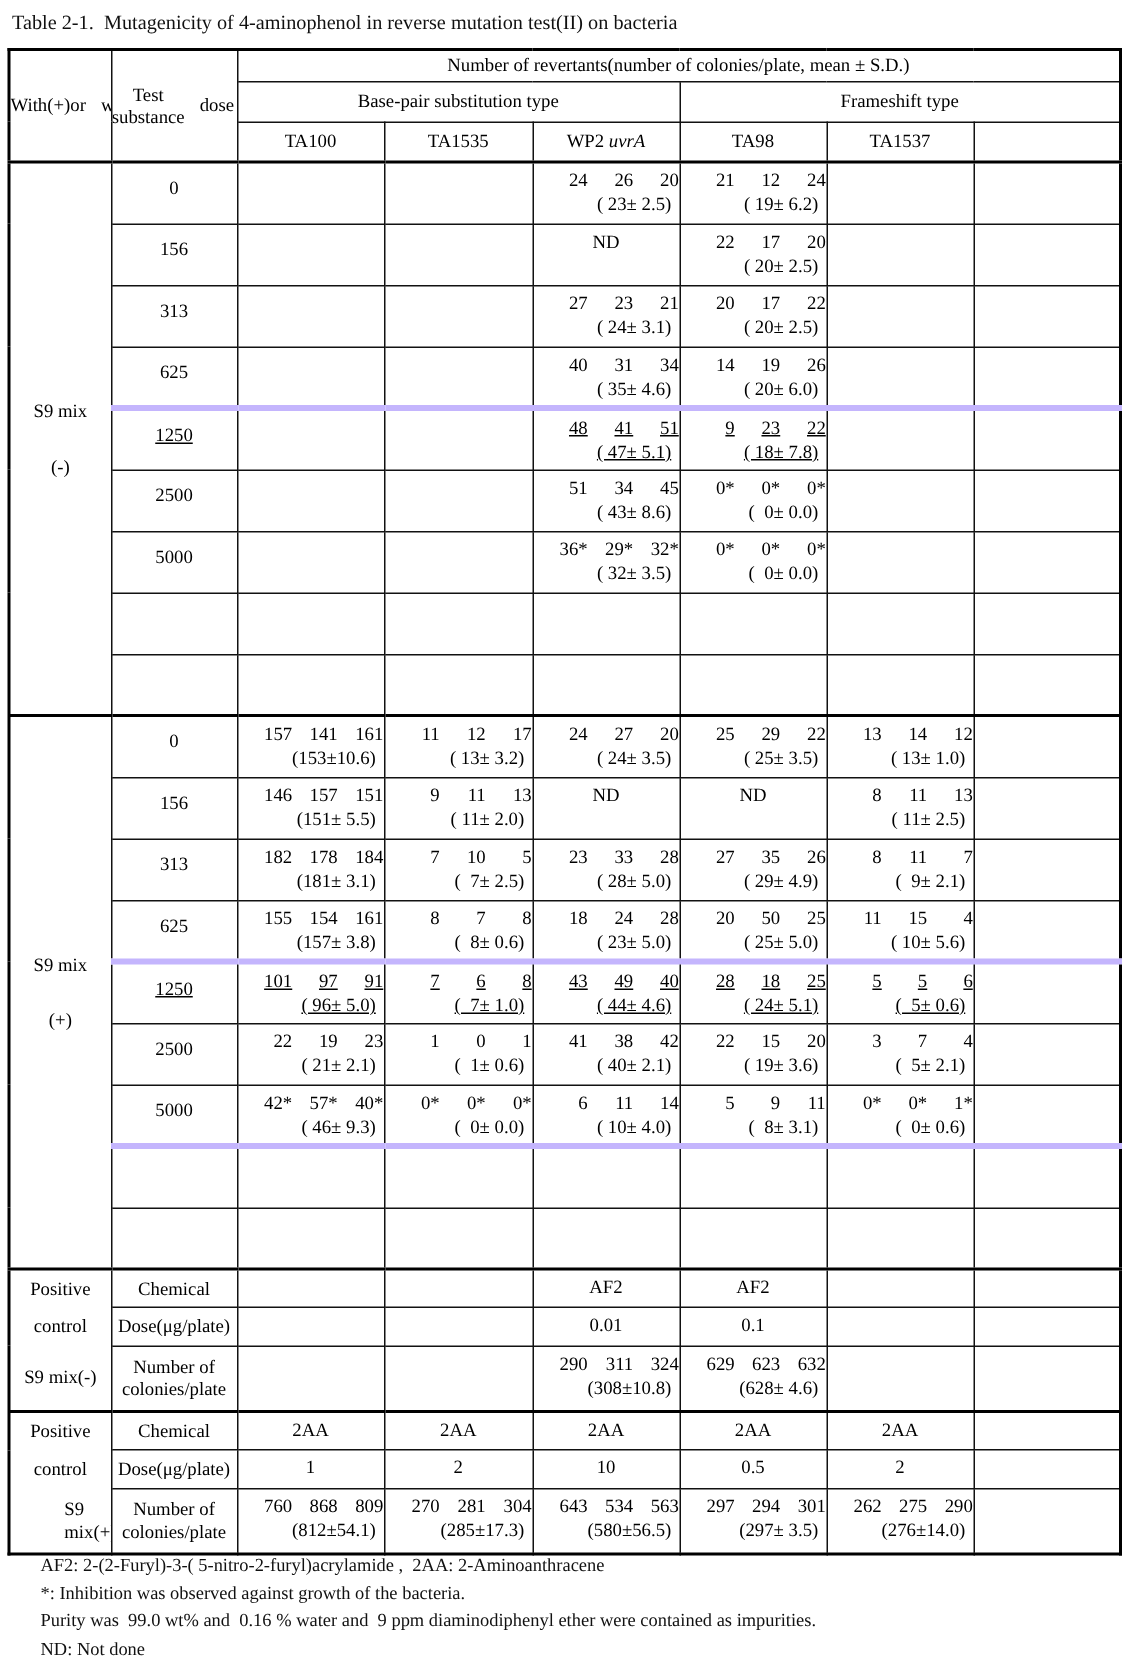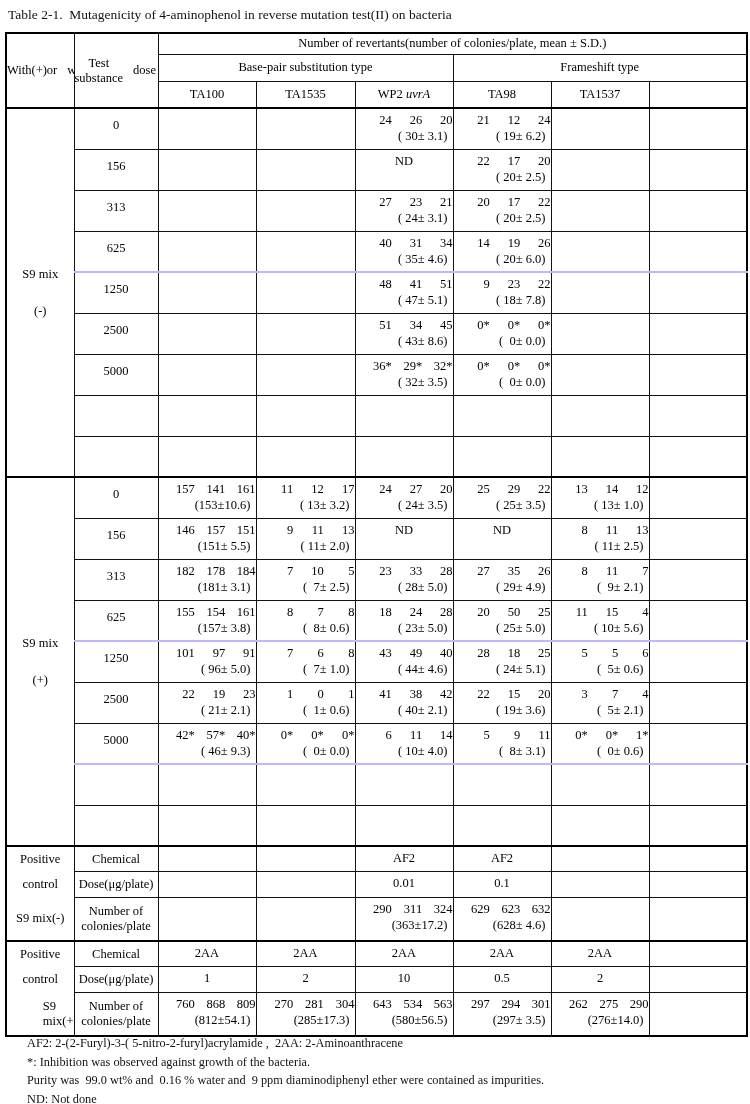--- a/index.html
+++ b/index.html
@@ -35,21 +35,21 @@
   td.lab { vertical-align: middle; text-align: center; }
   .stack { display: flex; flex-direction: column; gap: 22px; align-items: center; }
   td.pclab { vertical-align: top; text-align: left; font-family: Liberation Serif, serif; }
   .pcline { display: flex; align-items: center; justify-content: center; }
   td.phead { text-align: center; vertical-align: middle; line-height: 1.2; }
   .counts { display: grid; grid-template-columns: 1fr 1fr 1fr; padding: 4px 0 0 6px; }
   .counts span { text-align: right; }
   .mean { text-align: right; padding: 1px 5px 0 0; white-space: pre; }
   .ctext { text-align: center; padding-top: 4px; }
   tr.sec-top td { border-top: 2px solid #000; }
-  tr.seam td { border-top: 2px solid #c4b5fd; }
+  tr.seam td { border-top: 4px solid #c4b5fd; text-decoration: underline; }
   .footnotes { position: absolute; left: 8px; top: 1034px; }
   .fn { font-size: 12.3px; line-height: 18.6px; white-space: pre; color: #111; margin-left: 19px; }
 </style>
 </head>
 <body>
 
 <div class="title">Table 2-1.  Mutagenicity of 4-aminophenol in reverse mutation test(II) on bacteria</div>
 
 <table class="main">
   <colgroup>
@@ -101,21 +101,21 @@
         </td>
         <td class="dose">0</td>
         <td class="cell"></td>
         <td class="cell"></td>
         <td class="cell">
           <div class="counts">
             <span>24</span>
             <span>26</span>
             <span>20</span>
           </div>
-          <div class="mean">( 30± 3.1)</div>
+          <div class="mean">( 23± 2.5)</div>
         </td>
         <td class="cell">
           <div class="counts">
             <span>21</span>
             <span>12</span>
             <span>24</span>
           </div>
           <div class="mean">( 19± 6.2)</div>
         </td>
         <td class="cell"></td>
@@ -635,21 +635,21 @@
           <div>colonies/plate</div>
         </td>
         <td class="cell"></td>
         <td class="cell"></td>
         <td class="cell">
           <div class="counts">
             <span>290</span>
             <span>311</span>
             <span>324</span>
           </div>
-          <div class="mean">(363±17.2)</div>
+          <div class="mean">(308±10.8)</div>
         </td>
         <td class="cell">
           <div class="counts">
             <span>629</span>
             <span>623</span>
             <span>632</span>
           </div>
           <div class="mean">(628± 4.6)</div>
         </td>
         <td class="cell"></td>

